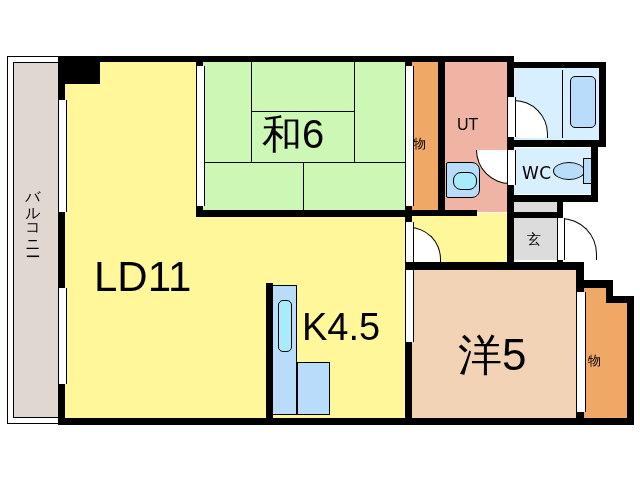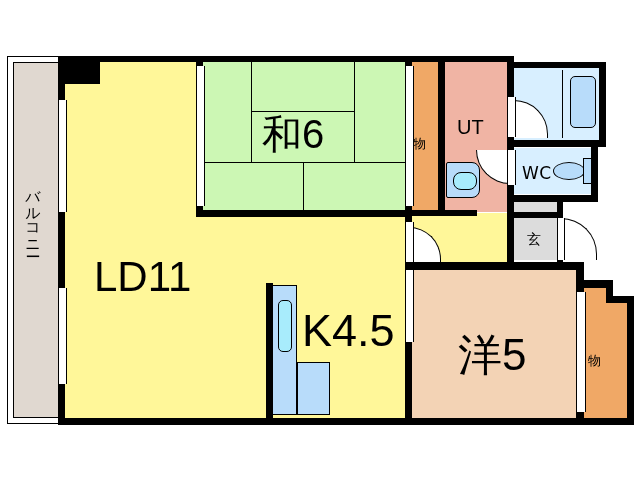--- a/index.html
+++ b/index.html
@@ -30,21 +30,21 @@
   <div class="abs" style="left:48px;top:49px;width:103px;height:1px;background:#000;"></div>
   <div class="abs" style="left:0;top:100px;width:206px;height:1px;background:#000;"></div>
   <div class="abs" style="left:100px;top:100px;width:1px;height:50px;background:#000;"></div>
 </div>
 <div class="label big" style="left:262px;top:114px;font-size:40px;">和6</div>
 
 <div class="abs" style="left:412px;top:62px;width:26px;height:148px;background:#f0a866;"></div>
 <div class="label small" style="left:413px;top:137px;">物</div>
 
 <div class="abs" style="left:444px;top:62px;width:64px;height:150px;background:#f0b4a4;"></div>
-<div class="label" style="left:457px;top:117px;font-size:20px;font-family:'Liberation Sans',sans-serif;">UT</div>
+<div class="label" style="left:457px;top:117px;font-size:16px;font-family:'Liberation Sans',sans-serif;">UT</div>
 
 <div class="abs" style="left:446px;top:162px;width:34px;height:36px;background:#b8dcfa;border:1px solid #000;border-radius:2px 8px 8px 2px;"></div>
 <div class="abs" style="left:453px;top:172px;width:24px;height:18px;background:#a8ecfc;border:1px solid #000;border-radius:8px;"></div>
 
 <div class="abs" style="left:513px;top:68px;width:86px;height:72px;background:#d8efff;"></div>
 <div class="abs" style="left:562px;top:70px;width:36px;height:68px;background:#d8efff;border-left:1px solid #000;"></div>
 <div class="abs" style="left:570px;top:76px;width:26px;height:52px;background:#b8dcfa;border:1px solid #000;border-radius:5px;"></div>
 <div class="door" style="left:514px;top:100px;width:34px;height:38px;border-radius:0 34px 0 0;border-left:none;border-bottom:none;"></div>
 
 <div class="abs" style="left:513px;top:148px;width:78px;height:46px;background:#d8efff;"></div>
@@ -61,21 +61,21 @@
 <div class="abs" style="left:412px;top:270px;width:164px;height:148px;background:#f3d3b5;"></div>
 <div class="label big" style="left:458px;top:333px;font-size:44px;">洋5</div>
 
 <div class="abs" style="left:584px;top:288px;width:44px;height:130px;background:#f0a866;"></div>
 <div class="abs" style="left:610px;top:288px;width:22px;height:14px;background:#fff;"></div>
 <div class="label small" style="left:588px;top:354px;">物</div>
 
 <div class="abs" style="left:273px;top:285px;width:24px;height:130px;background:#b8dcfa;border:1px solid #000;border-left:none;"></div>
 <div class="abs" style="left:297px;top:362px;width:33px;height:53px;background:#b8dcfa;border:1px solid #000;"></div>
 <div class="abs" style="left:278px;top:300px;width:14px;height:52px;background:#a8ecfc;border:1px solid #000;border-radius:5px;"></div>
-<div class="label big" style="left:302px;top:308px;font-size:45px;">K4.5</div>
+<div class="label big" style="left:302px;top:308px;font-size:38px;">K4.5</div>
 
 <div class="label big" style="left:94px;top:256px;font-size:42px;">LD11</div>
 
 <div class="door" style="left:409px;top:227px;width:32px;height:35px;border-radius:0 32px 0 0;border-left:none;border-bottom:none;"></div>
 
 <div class="wall" style="left:60px;top:56px;width:140px;height:6px;"></div>
 <div class="wall" style="left:60px;top:56px;width:40px;height:28px;"></div>
 <div class="wall" style="left:196px;top:56px;width:248px;height:6px;"></div>
 <div class="wall" style="left:438px;top:56px;width:6px;height:6px;"></div>
 <div class="wall" style="left:438px;top:56px;width:76px;height:6px;"></div>

